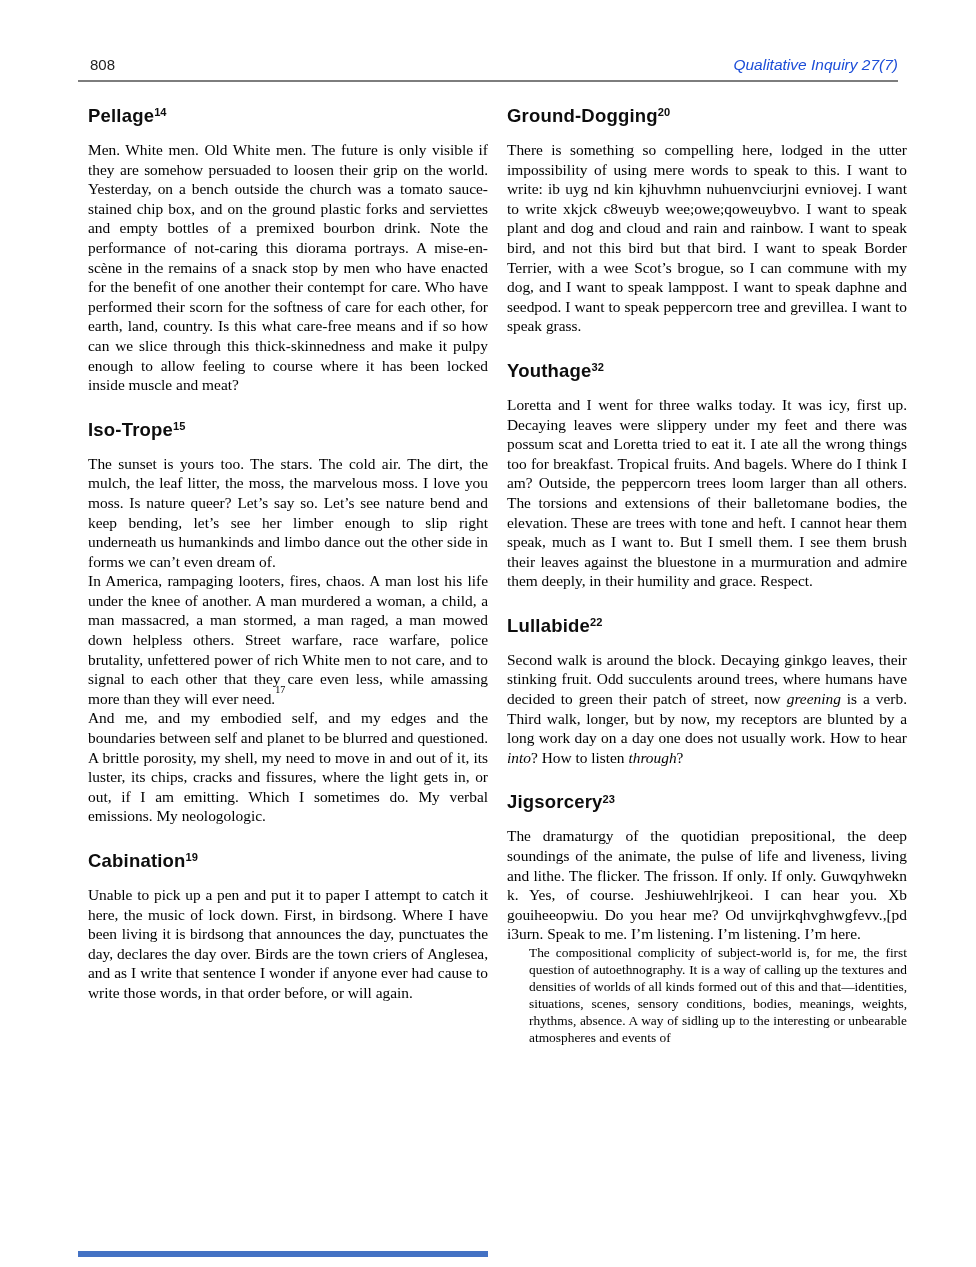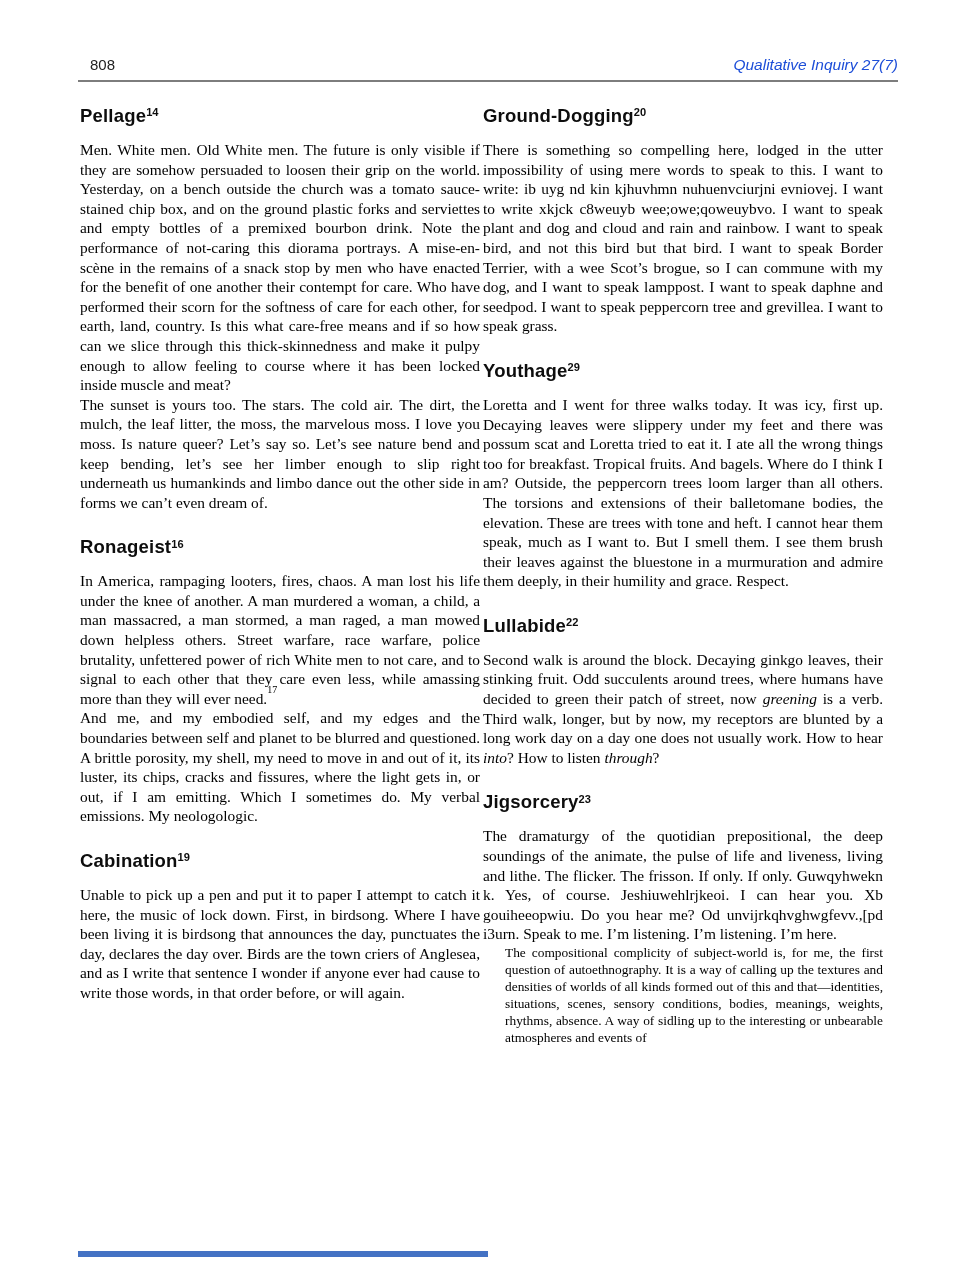--- a/index.html
+++ b/index.html
@@ -23,24 +23,24 @@
   .journal-title { font-style: italic; font-size: 15.5px; color: #1d4ed8; }
   .header-rule {
     position: absolute;
     left: 78px; right: 78px; top: 80px;
     border: none;
     border-top: 2px solid #7d7d7d;
     margin: 0;
   }
   .columns {
     position: absolute;
-    left: 80px; top: 100px;
+    left: 88px; top: 100px;
     width: 820px;
     display: flex;
-    gap: 3px;
+    gap: 19px;
   }
   .col { width: 400px; }
   .section { margin: 0; }
   h2.section-heading {
     font-family: "Liberation Sans", sans-serif;
     font-weight: 700;
     font-size: 18.5px;
     line-height: 22px;
     letter-spacing: 0.2px;
     color: #0d0d0d;
@@ -86,41 +86,41 @@
 </div>
 <hr class="header-rule">
 
 <main class="columns">
   <section class="col" id="col-left">
       <div class="section">
         <h2 class="section-heading"><span>Pellage</span><span class="sup">14</span></h2>
         <p class="body-par"><span>Men. White men. Old White men. The future is only visible if they are somehow persuaded to loosen their grip on the world. Yesterday, on a bench outside the church was a tomato sauce-stained chip box, and on the ground plastic forks and serviettes and empty bottles of a premixed bourbon drink. Note the performance of not-caring this diorama portrays. A mise-en-scène in the remains of a snack stop by men who have enacted for the benefit of one another their contempt for care. Who have performed their scorn for the softness of care for each other, for earth, land, country. Is this what care-free means and if so how can we slice through this thick-skinnedness and make it pulpy enough to allow feeling to course where it has been locked inside muscle and meat?</span></p>
       </div>
       <div class="section">
+        <h2 class="section-heading"><span>Iso-Trope</span><span class="sup">15</span></h2>
         <p class="body-par"><span>The sunset is yours too. The stars. The cold air. The dirt, the mulch, the leaf litter, the moss, the marvelous moss. I love you moss. Is nature queer? Let’s say so. Let’s see nature bend and keep bending, let’s see her limber enough to slip right underneath us humankinds and limbo dance out the other side in forms we can’t even dream of.</span></p>
       </div>
       <div class="section">
-        <h2 class="section-heading"><span>Ronageist</span><span class="sup">16</span></h2>
         <p class="body-par"><span>In America, rampaging looters, fires, chaos. A man lost his life under the knee of another. A man murdered a woman, a child, a man massacred, a man stormed, a man raged, a man mowed down helpless others. Street warfare, race warfare, police brutality, unfettered power of rich White men to not care, and to signal to each other that they care even less, while amassing more than they will ever need.</span><sup class="fn">17</sup></p>
       </div>
       <div class="section">
         <p class="body-par"><span>And me, and my embodied self, and my edges and the boundaries between self and planet to be blurred and questioned. A brittle porosity, my shell, my need to move in and out of it, its luster, its chips, cracks and fissures, where the light gets in, or out, if I am emitting. Which I sometimes do. My verbal emissions. My neologologic.</span></p>
       </div>
       <div class="section">
         <h2 class="section-heading"><span>Cabination</span><span class="sup">19</span></h2>
         <p class="body-par"><span>Unable to pick up a pen and put it to paper I attempt to catch it here, the music of lock down. First, in birdsong. Where I have been living it is birdsong that announces the day, punctuates the day, declares the day over. Birds are the town criers of Anglesea, and as I write that sentence I wonder if anyone ever had cause to write those words, in that order before, or will again.</span></p>
       </div>
     </section>
   <section class="col" id="col-right">
       <div class="section">
         <h2 class="section-heading"><span>Ground-Dogging</span><span class="sup">20</span></h2>
         <p class="body-par"><span>There is something so compelling here, lodged in the utter impossibility of using mere words to speak to this. I want to write: ib uyg nd kin kjhuvhmn nuhuenvciurjni evniovej. I want to write xkjck c8weuyb wee;owe;qoweuybvo. I want to speak plant and dog and cloud and rain and rainbow. I want to speak bird, and not this bird but that bird. I want to speak Border Terrier, with a wee Scot’s brogue, so I can commune with my dog, and I want to speak lamppost. I want to speak daphne and seedpod. I want to speak peppercorn tree and grevillea. I want to speak grass.</span></p>
       </div>
       <div class="section">
-        <h2 class="section-heading"><span>Youthage</span><span class="sup">29</span></h2>
+        <h2 class="section-heading"><span>Youthage</span><span class="sup">32</span></h2>
         <p class="body-par"><span>Loretta and I went for three walks today. It was icy, first up. Decaying leaves were slippery under my feet and there was possum scat and Loretta tried to eat it. I ate all the wrong things too for breakfast. Tropical fruits. And bagels. Where do I think I am? Outside, the peppercorn trees loom larger than all others. The torsions and extensions of their balletomane bodies, the elevation. These are trees with tone and heft. I cannot hear them speak, much as I want to. But I smell them. I see them brush their leaves against the bluestone in a murmuration and admire them deeply, in their humility and grace. Respect.</span></p>
       </div>
       <div class="section">
         <h2 class="section-heading"><span>Lullabide</span><span class="sup">22</span></h2>
         <p class="body-par"><span>Second walk is around the block. Decaying ginkgo leaves, their stinking fruit. Odd succulents around trees, where humans have decided to green their patch of street, now </span><i>greening</i><span> is a verb. Third walk, longer, but by now, my receptors are blunted by a long work day on a day one does not usually work. How to hear </span><i>into</i><span>? How to listen </span><i>through</i><span>?</span></p>
       </div>
       <div class="section">
         <h2 class="section-heading"><span>Jigsorcery</span><span class="sup">23</span></h2>
         <p class="body-par"><span>The dramaturgy of the quotidian prepositional, the deep soundings of the animate, the pulse of life and liveness, living and lithe. The flicker. The frisson. If only. If only. Guwqyhwekn k. Yes, of course. Jeshiuwehlrjkeoi. I can hear you. Xb gouiheeopwiu. Do you hear me? Od unvijrkqhvghwgfevv.,[pd i3urn. Speak to me. I’m listening. I’m listening. I’m here.</span></p>
       </div>

